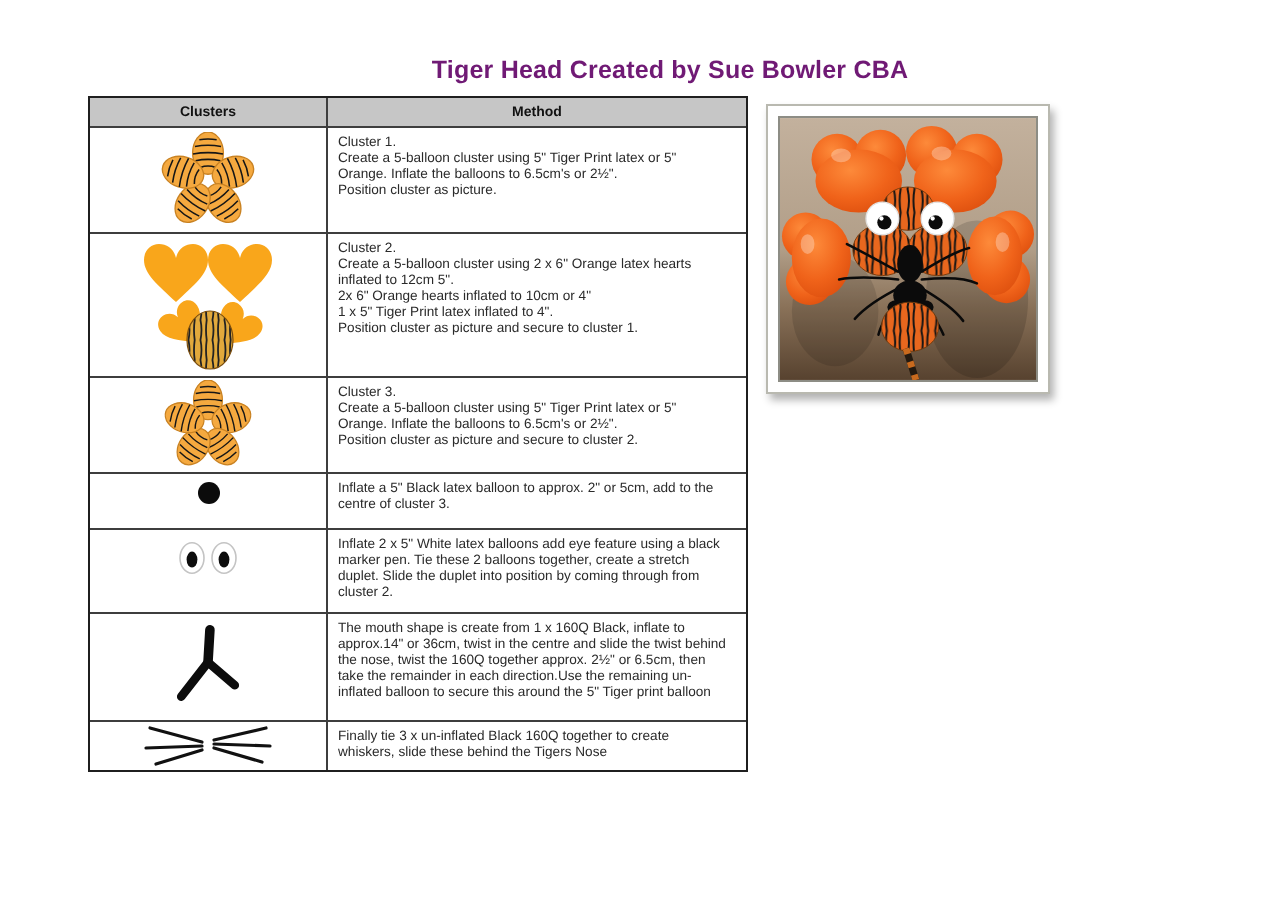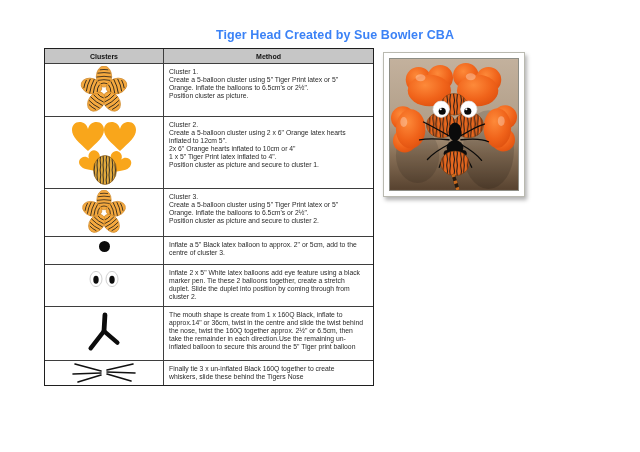--- a/index.html
+++ b/index.html
@@ -3,21 +3,21 @@
 <meta charset="utf-8">
 <style>
   * { margin:0; padding:0; box-sizing:border-box; }
   html,body { background:#ffffff; }
   .page {
     position:relative; width:640px; height:452px; background:#ffffff;
     overflow:hidden; font-family:"Liberation Sans", sans-serif;
   }
   .title {
     position:absolute; top:28px; left:165px; width:340px;
-    text-align:center; font-size:12.5px; font-weight:bold; color:#3b82f6;
+    text-align:center; font-size:12.5px; font-weight:bold; color:#701a75;
     letter-spacing:0.1px;
   }
   
   .tbl {
     position:absolute; left:44px; top:48px; width:330px;
     border:1.5px solid #1f1f1f; background:#fff;
   }
   .tr { display:flex; border-bottom:1px solid #3e3e3e; }
   .tr:last-child { border-bottom:none; }
   .td { overflow:hidden; }

